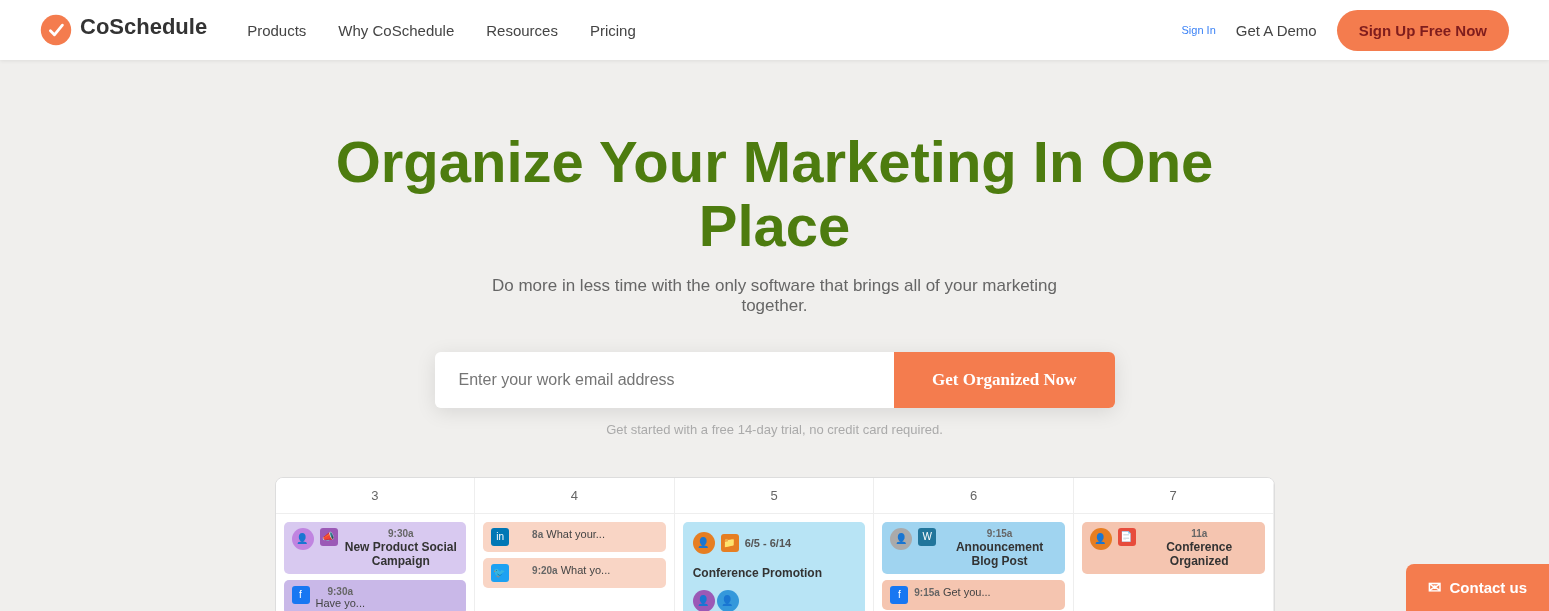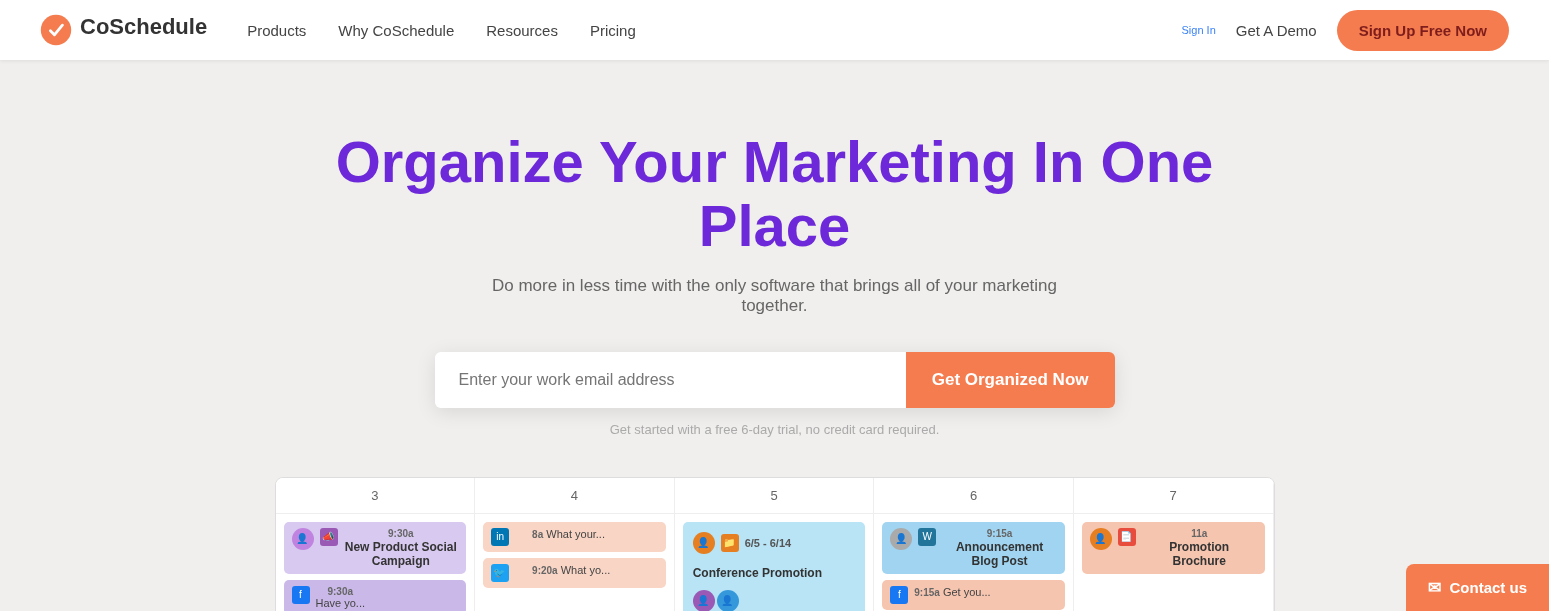--- a/index.html
+++ b/index.html
@@ -71,21 +71,21 @@
 
     
     .hero {
       background: #f0efed;
       text-align: center;
       padding: 70px 20px 0 20px;
     }
     .hero-title {
       font-size: 58px;
       font-weight: 800;
-      color: #6d28d9;
+      color: #4d7c0f;
       line-height: 1.1;
       max-width: 900px;
       margin: 0 auto 18px;
     }
     .hero-sub {
       font-size: 17px;
       color: #666;
       max-width: 600px;
       margin: 0 auto 36px;
     }
@@ -105,25 +105,26 @@
       font-size: 16px;
       border: none;
       outline: none;
       color: #999;
       background: #fff;
     }
     .btn-get-organized {
       background: #f47c4e;
       color: #fff;
       border: none;
-      padding: 18px 26px;
+      padding: 18px 38px;
       font-size: 17px;
       font-weight: 600;
       cursor: pointer;
       white-space: nowrap;
+      font-family: Liberation Serif, serif;
     }
     .hero-note {
       font-size: 13px;
       color: #aaa;
       margin-bottom: 40px;
     }
 
     
     .calendar-preview {
       background: #fff;
@@ -257,21 +258,21 @@
   </div>
 </nav>
 
 <section class="hero">
   <h1 class="hero-title">Organize Your Marketing In One Place</h1>
   <p class="hero-sub">Do more in less time with the only software that brings all of your marketing together.</p>
   <div class="hero-form">
     <input class="hero-input" type="email" placeholder="Enter your work email address" style="">
     <button class="btn-get-organized">Get Organized Now</button>
   </div>
-  <p class="hero-note">Get started with a free 6-day trial, no credit card required.</p>
+  <p class="hero-note">Get started with a free 14-day trial, no credit card required.</p>
 
   <div class="calendar-preview">
     <div class="calendar-header">
       <div class="cal-day-header"><span>3</span></div>
       <div class="cal-day-header"><span>4</span></div>
       <div class="cal-day-header"><span>5</span></div>
       <div class="cal-day-header"><span>6</span></div>
       <div class="cal-day-header"><span>7</span></div>
     </div>
     <div class="calendar-body">
@@ -343,21 +344,21 @@
           </div>
         </div>
       </div>
 
       <div class="cal-day">
         <div class="cal-card cal-card-salmon">
           <div class="avatar-sm" style="background:#e67e22;">👤</div>
           <div class="card-icon icon-doc">📄</div>
           <div>
             <div class="card-time">11a</div>
-            <div class="card-title">Promotion Brochure</div>
+            <div class="card-title">Conference Organized</div>
           </div>
         </div>
       </div>
 
     </div>
   </div>
 </section>
 
 <button class="contact-btn">
   <span class="contact-icon">✉</span>

